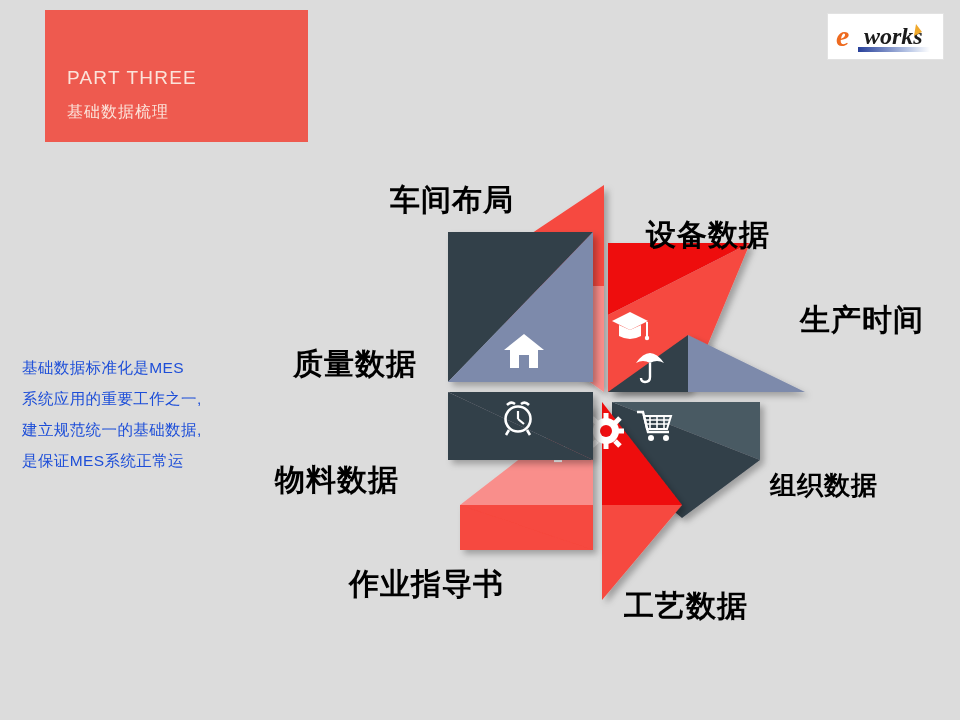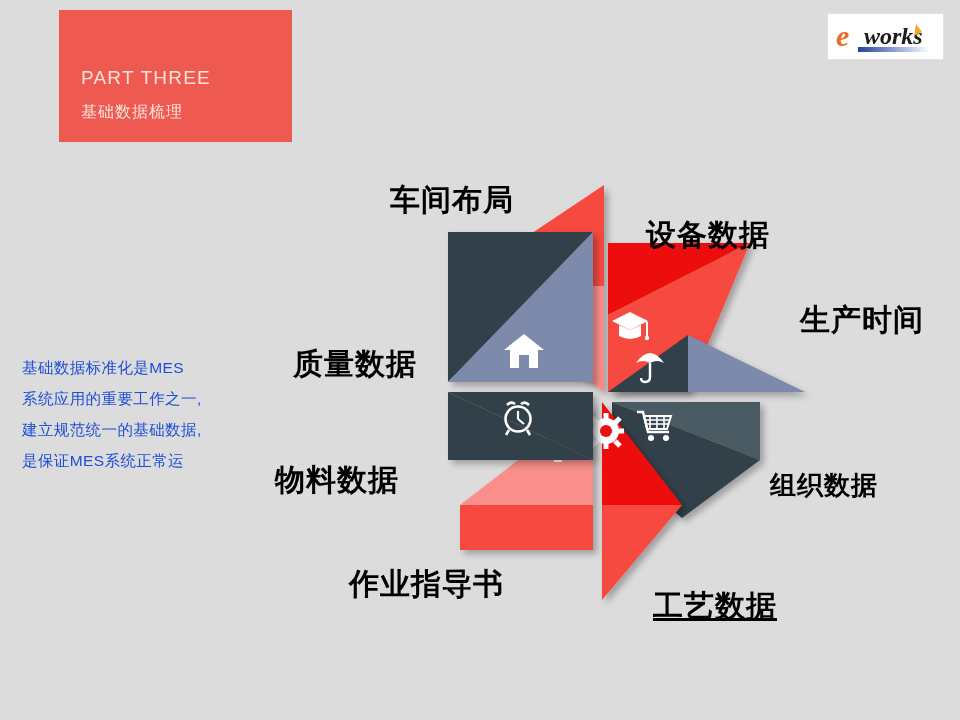--- a/index.html
+++ b/index.html
@@ -7,23 +7,22 @@
     width:960px;height:720px;
     background:#dcdcdc;
     font-family:"Liberation Sans","DejaVu Sans",sans-serif;
     overflow:hidden;
     position:relative;
   }
   .slide{position:absolute;inset:0;background:#dcdcdc;}
 
   
   .title-box{
-    position:absolute;left:45px;top:10px;width:233px;height:132px;
+    position:absolute;left:45px;top:10px;width:263px;height:132px;
     background:#ee5a4f;
-    margin-left:14px;
   }
   .title-box .t-en{
     position:absolute;left:22px;top:57px;
     font-size:19px;letter-spacing:1.2px;color:#fbe3da;
     font-family:"Liberation Sans","DejaVu Sans",sans-serif;
     white-space:nowrap;
   }
   .title-box .t-cn{
     position:absolute;left:22px;top:92px;
     font-size:16px;letter-spacing:1px;color:#fbe3da;
@@ -62,21 +61,21 @@
   .lab.big{font-size:30px;letter-spacing:1px;}
   .lab.med{font-size:26px;letter-spacing:1px;}
 
   .lab-cjbj{left:390px;top:180px;}
   .lab-sbsj{left:646px;top:168px;margin-top:47px;}
   .lab-zlsj{left:293px;top:300px;margin-top:44px;}
   .lab-scsj{left:800px;top:300px;}
   .lab-wlsj{left:275px;top:460px;}
   .lab-zzsj{left:770px;top:468px;text-align:right;}
   .lab-zydsz{left:349px;top:564px;}
-  .lab-gysj{left:653px;top:586px;text-decoration:underline;}
+  .lab-gysj{left:624px;top:586px;}
 </style>
 </head>
 <body>
 
 <div class="slide">
 
   <div class="title-box">
     <div class="t-en">PART THREE</div>
     <div class="t-cn">基础数据梳理</div>
   </div>

